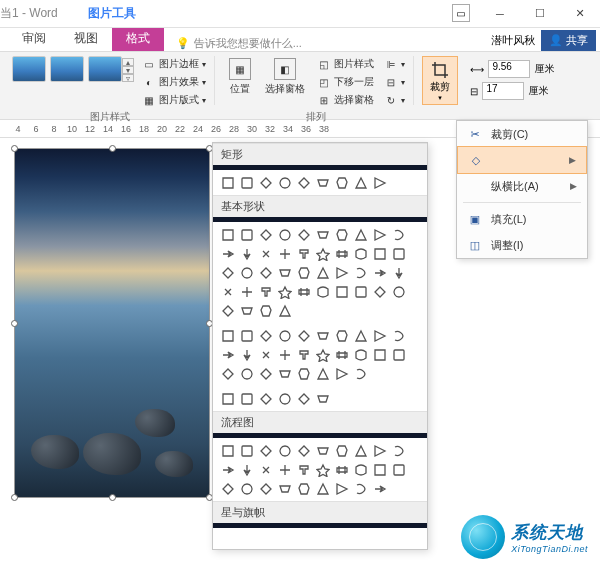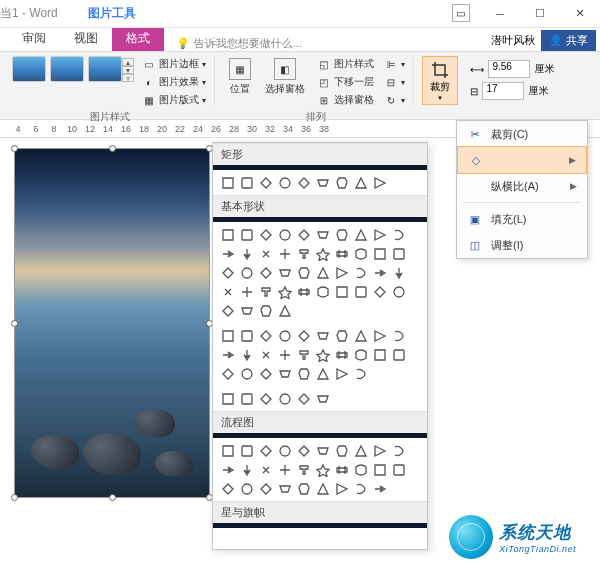--- a/index.html
+++ b/index.html
@@ -64,21 +64,21 @@
 .rock.r3 { width: 40px; height: 28px; bottom: 40px; left: 110px; }
 .rock.r4 { width: 38px; height: 26px; bottom: 0; left: 130px; }
 
 .shapes-panel { position: absolute; left: 212px; top: 142px; width: 216px; height: 408px; background: #fff; border: 1px solid #c6c6c6; box-shadow: 2px 2px 8px rgba(0,0,0,0.15); z-index: 40; overflow: hidden; }
 .shape-cat { background: #eeeeee; padding: 3px 8px; font-size: 11px; color: #444; border-top: 1px solid #e0e0e0; border-bottom: 5px solid #0f172a; }
 .shape-grid { display: flex; flex-wrap: wrap; padding: 4px 6px; gap: 2px; }
 .shape-cell { width: 17px; height: 17px; display: flex; align-items: center; justify-content: center; border: 1px solid transparent; }
 .shape-cell svg { width: 14px; height: 14px; }
 .shape-cell svg * { fill: none; stroke: #555; stroke-width: 1.3; }
 
-.watermark { position: absolute; right: 24px; bottom: 6px; display: flex; align-items: center; gap: 6px; z-index: 60; }
+.watermark { position: absolute; right: 12px; bottom: 6px; display: flex; align-items: center; gap: 6px; z-index: 60; }
 .wm-globe { width: 44px; height: 44px; border-radius: 50%; background: radial-gradient(circle at 35% 35%, #7de0f5, #0aa4d4 60%, #067aa0); position: relative; }
 .wm-globe::after { content: ""; position: absolute; inset: 8px; border: 1px solid rgba(255,255,255,0.6); border-radius: 50%; }
 .wm-text { text-align: left; }
 .wm-title { font-size: 17px; font-weight: 700; font-style: italic; color: #0a6fb0; text-shadow: 1px 1px 0 #fff; letter-spacing: 1px; }
 .wm-url { font-size: 9px; color: #0a6fb0; font-style: italic; letter-spacing: 0.5px; }
 
 .crop-btn { display: flex; flex-direction: column; align-items: center; padding: 2px 6px; border: 1px solid #f5b26b; background: #fde2c7; font-size: 10px; }
 .crop-btn .big-icn { width: 22px; height: 22px; display: flex; align-items: center; justify-content: center; }
 </style>
 </head>

